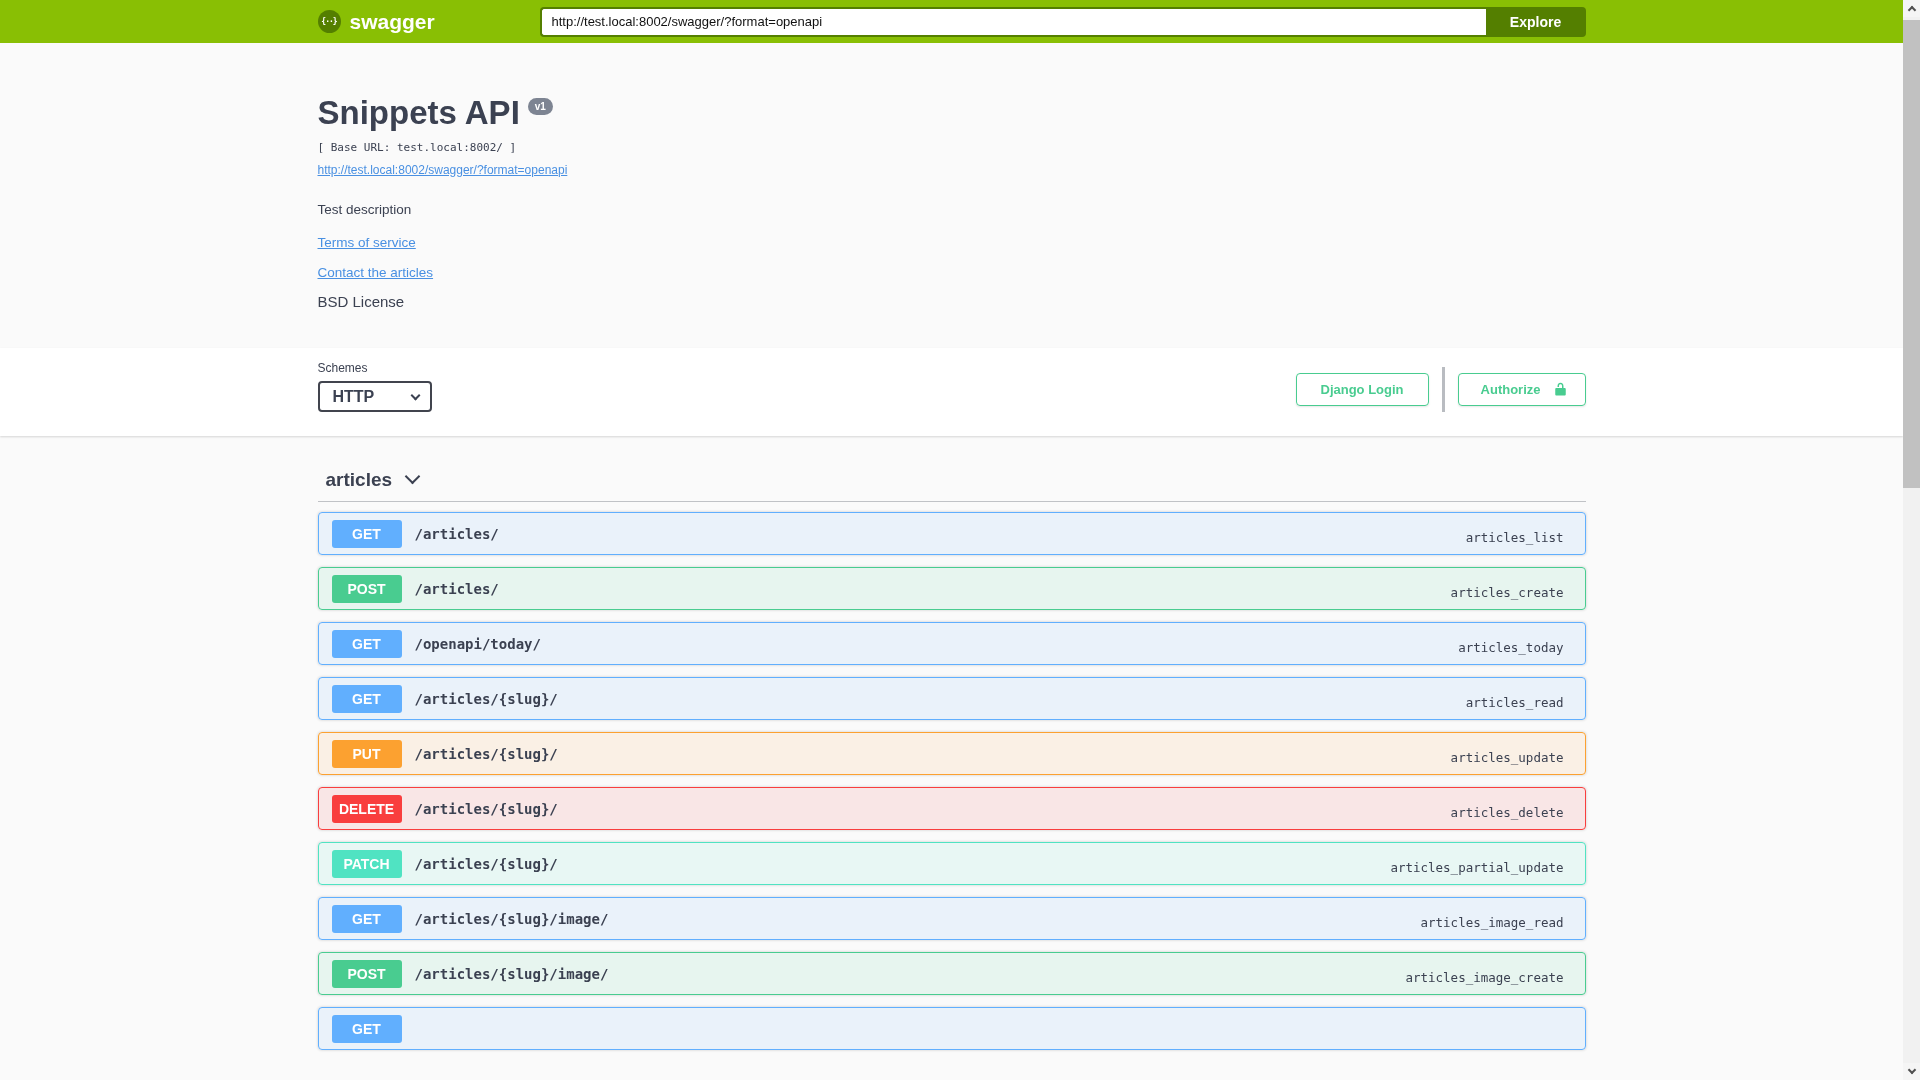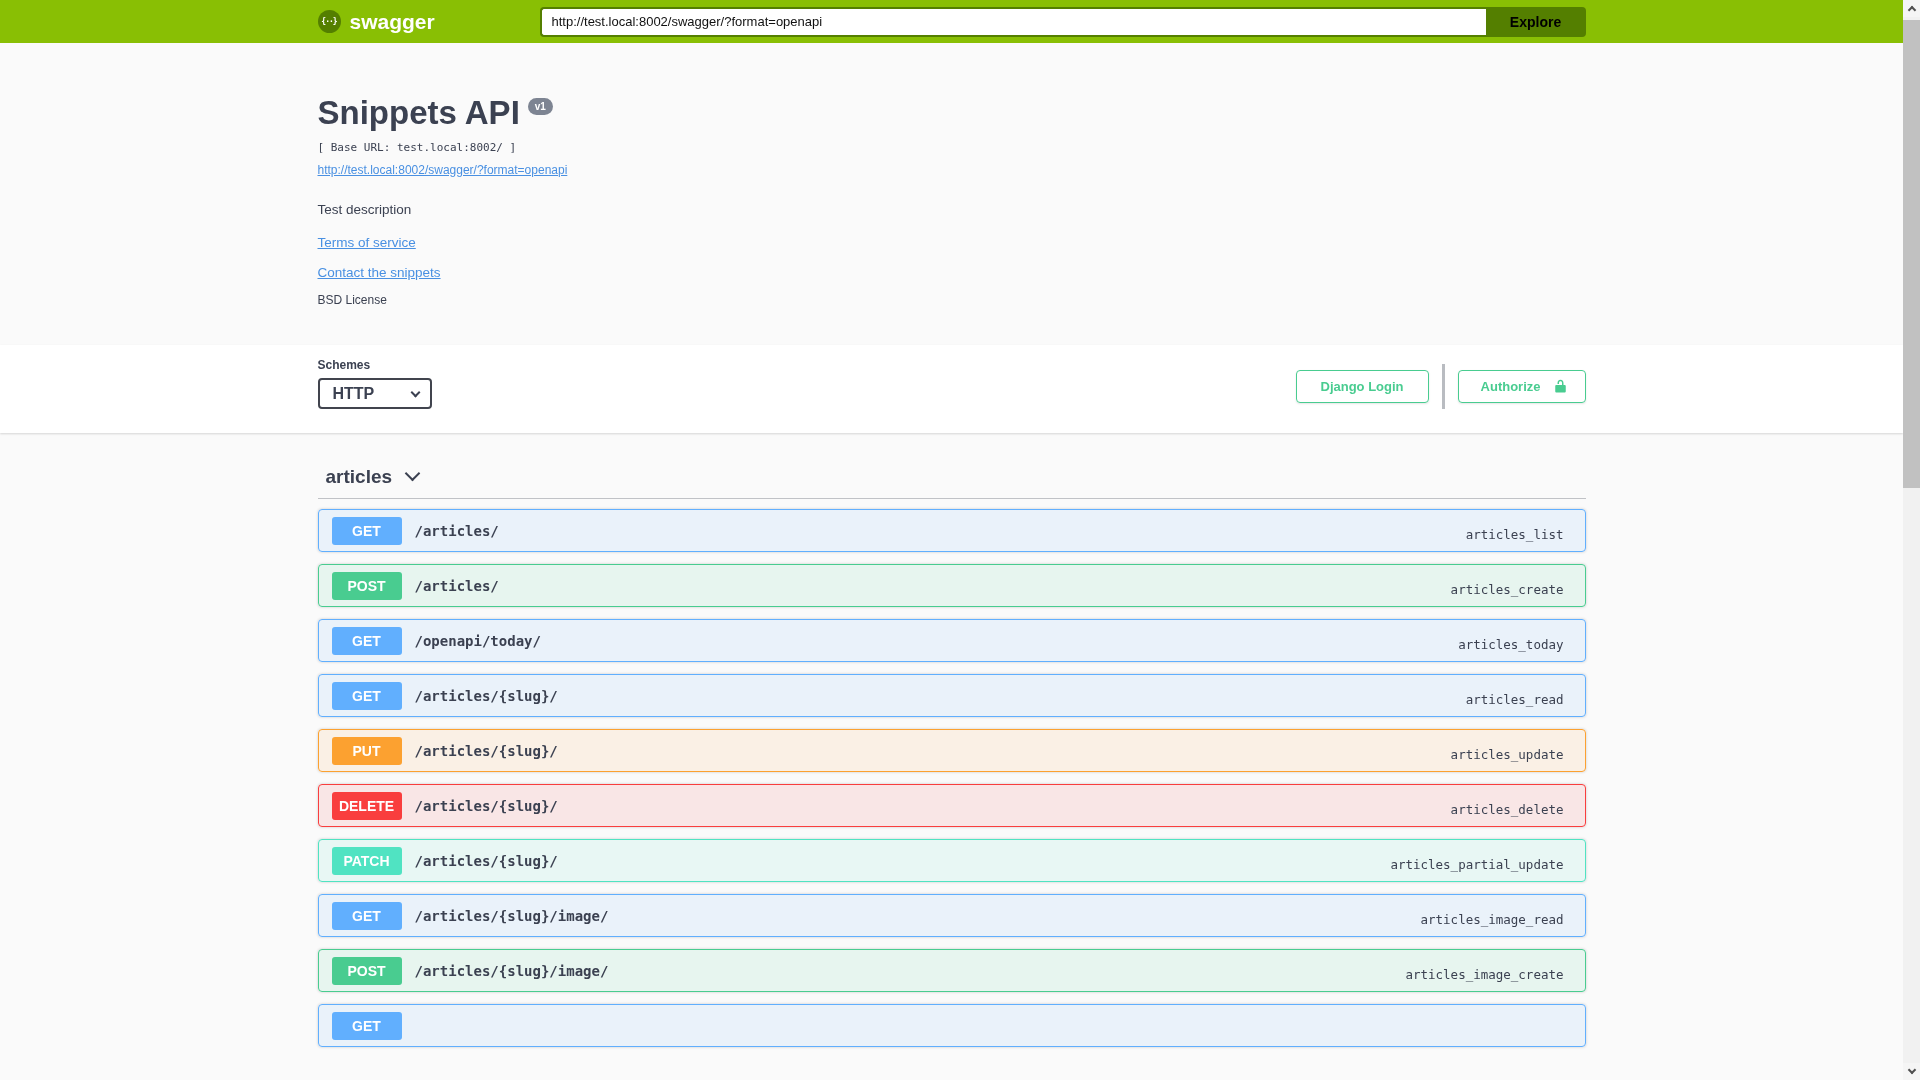--- a/index.html
+++ b/index.html
@@ -22,39 +22,39 @@
   .topbar { background:#89bf04; height:43px; display:flex; align-items:center; }
   .topbar-wrap { width:1268px; margin:0 auto; display:flex; align-items:center; }
   .logo { display:flex; align-items:center; gap:9px; width:222px; cursor:pointer; }
   .logo-circle { width:23px; height:23px; border-radius:50%; background:#547f00; color:#fff;
     font-family:"DejaVu Sans Mono", monospace; font-size:8px; font-weight:bold;
     display:flex; align-items:center; justify-content:center; letter-spacing:-1px; }
   .logo-text { color:#fff; font-size:21px; font-weight:bold; }
   .download-url { flex:1; display:flex; }
   .url-input { flex:1; height:30px; border:2px solid #547f00; border-right:none; border-radius:4px 0 0 4px;
     padding:0 10px; font-size:13px; font-family:"Liberation Sans", sans-serif; color:#111; background:#fff; outline:none; }
-  .explore-btn { width:100px; height:30px; background:#547f00; color:#000000; border:none; border-radius:0 4px 4px 0;
+  .explore-btn { width:100px; height:30px; background:#547f00; color:#ffffff; border:none; border-radius:0 4px 4px 0;
     font-size:14px; font-weight:bold; font-family:"Liberation Sans", sans-serif; cursor:pointer; }
 
   
   .info-section { background:#fafafa; padding:50px 1px 38px; }
   .api-title { font-size:33px; font-weight:bold; color:#3b4151; display:flex; align-items:flex-start; gap:8px; line-height:40px; }
   .version-pill { background:#7d8492; color:#fff; font-size:10px; font-weight:bold; padding:3px 7px;
     border-radius:50px; line-height:11px; margin-top:5px; }
   .base-url { margin-top:8px; font-family:"DejaVu Sans Mono", monospace; font-size:11px; color:#3b4151; }
   .spec-link { display:inline-block; margin-top:9px; font-size:12px; color:#4990e2; text-decoration:underline; cursor:pointer; }
   .description { margin-top:24px; font-size:13.5px; }
   .info-link { display:inline-block; font-size:13.5px; color:#4990e2; text-decoration:underline; cursor:pointer; }
   .mt-tos { margin-top:16px; } .mt-contact { margin-top:12px; }
-  .license { margin-top:12px; font-size:12px; }
+  .license { margin-top:12px; font-size:15px; }
 
   
   .scheme-section { background:#fff; box-shadow:0 1px 2px 0 rgba(0,0,0,.15); padding:13px 0 24px; }
   .scheme-row { display:flex; justify-content:space-between; align-items:flex-end; }
-  .schemes-label { font-size:12px; font-weight:bold; color:#3b4151; display:block; }
+  .schemes-label { font-size:12px; font-weight:normal; color:#3b4151; display:block; }
   .scheme-select { margin-top:6px; width:114px; height:31px; border:2px solid #41444e; border-radius:4px;
     background:#fff; display:flex; align-items:center; justify-content:space-between; padding:0 11px 0 13px;
     font-size:16px; font-weight:bold; color:#3b4151; cursor:pointer; }
   .sel-chev { width:7px; height:7px; border-right:2px solid #3b4151; border-bottom:2px solid #3b4151;
     transform:rotate(45deg); margin-top:-3px; }
   .auth-wrap { display:flex; align-items:center; }
   .btn { border:1px solid #49cc90; color:#49cc90; background:transparent; font-size:13px; font-weight:bold;
     font-family:"Liberation Sans", sans-serif; height:33px; border-radius:4px; cursor:pointer;
     box-shadow:0 1px 2px rgba(0,0,0,.1); display:flex; align-items:center; justify-content:center; }
   .btn-django { padding:0 24px; }
@@ -110,21 +110,21 @@
         <span>Snippets API</span>
         <span class="version-pill">v1</span>
       </div>
       <div class="base-url">[ Base URL: test.local:8002/ ]</div>
       <a class="spec-link">http://test.local:8002/swagger/?format=openapi</a>
       <div class="description">Test description</div>
       <div class="mt-tos">
         <a class="info-link">Terms of service</a>
       </div>
       <div class="mt-contact">
-        <a class="info-link">Contact the snippets</a>
+        <a class="info-link">Contact the articles</a>
       </div>
       <div class="license">BSD License</div>
     </div>
   </div>
 
   <div class="scheme-section">
     <div class="wrapper scheme-row">
       <div>
         <span class="schemes-label">Schemes</span>
         <div class="scheme-select">

